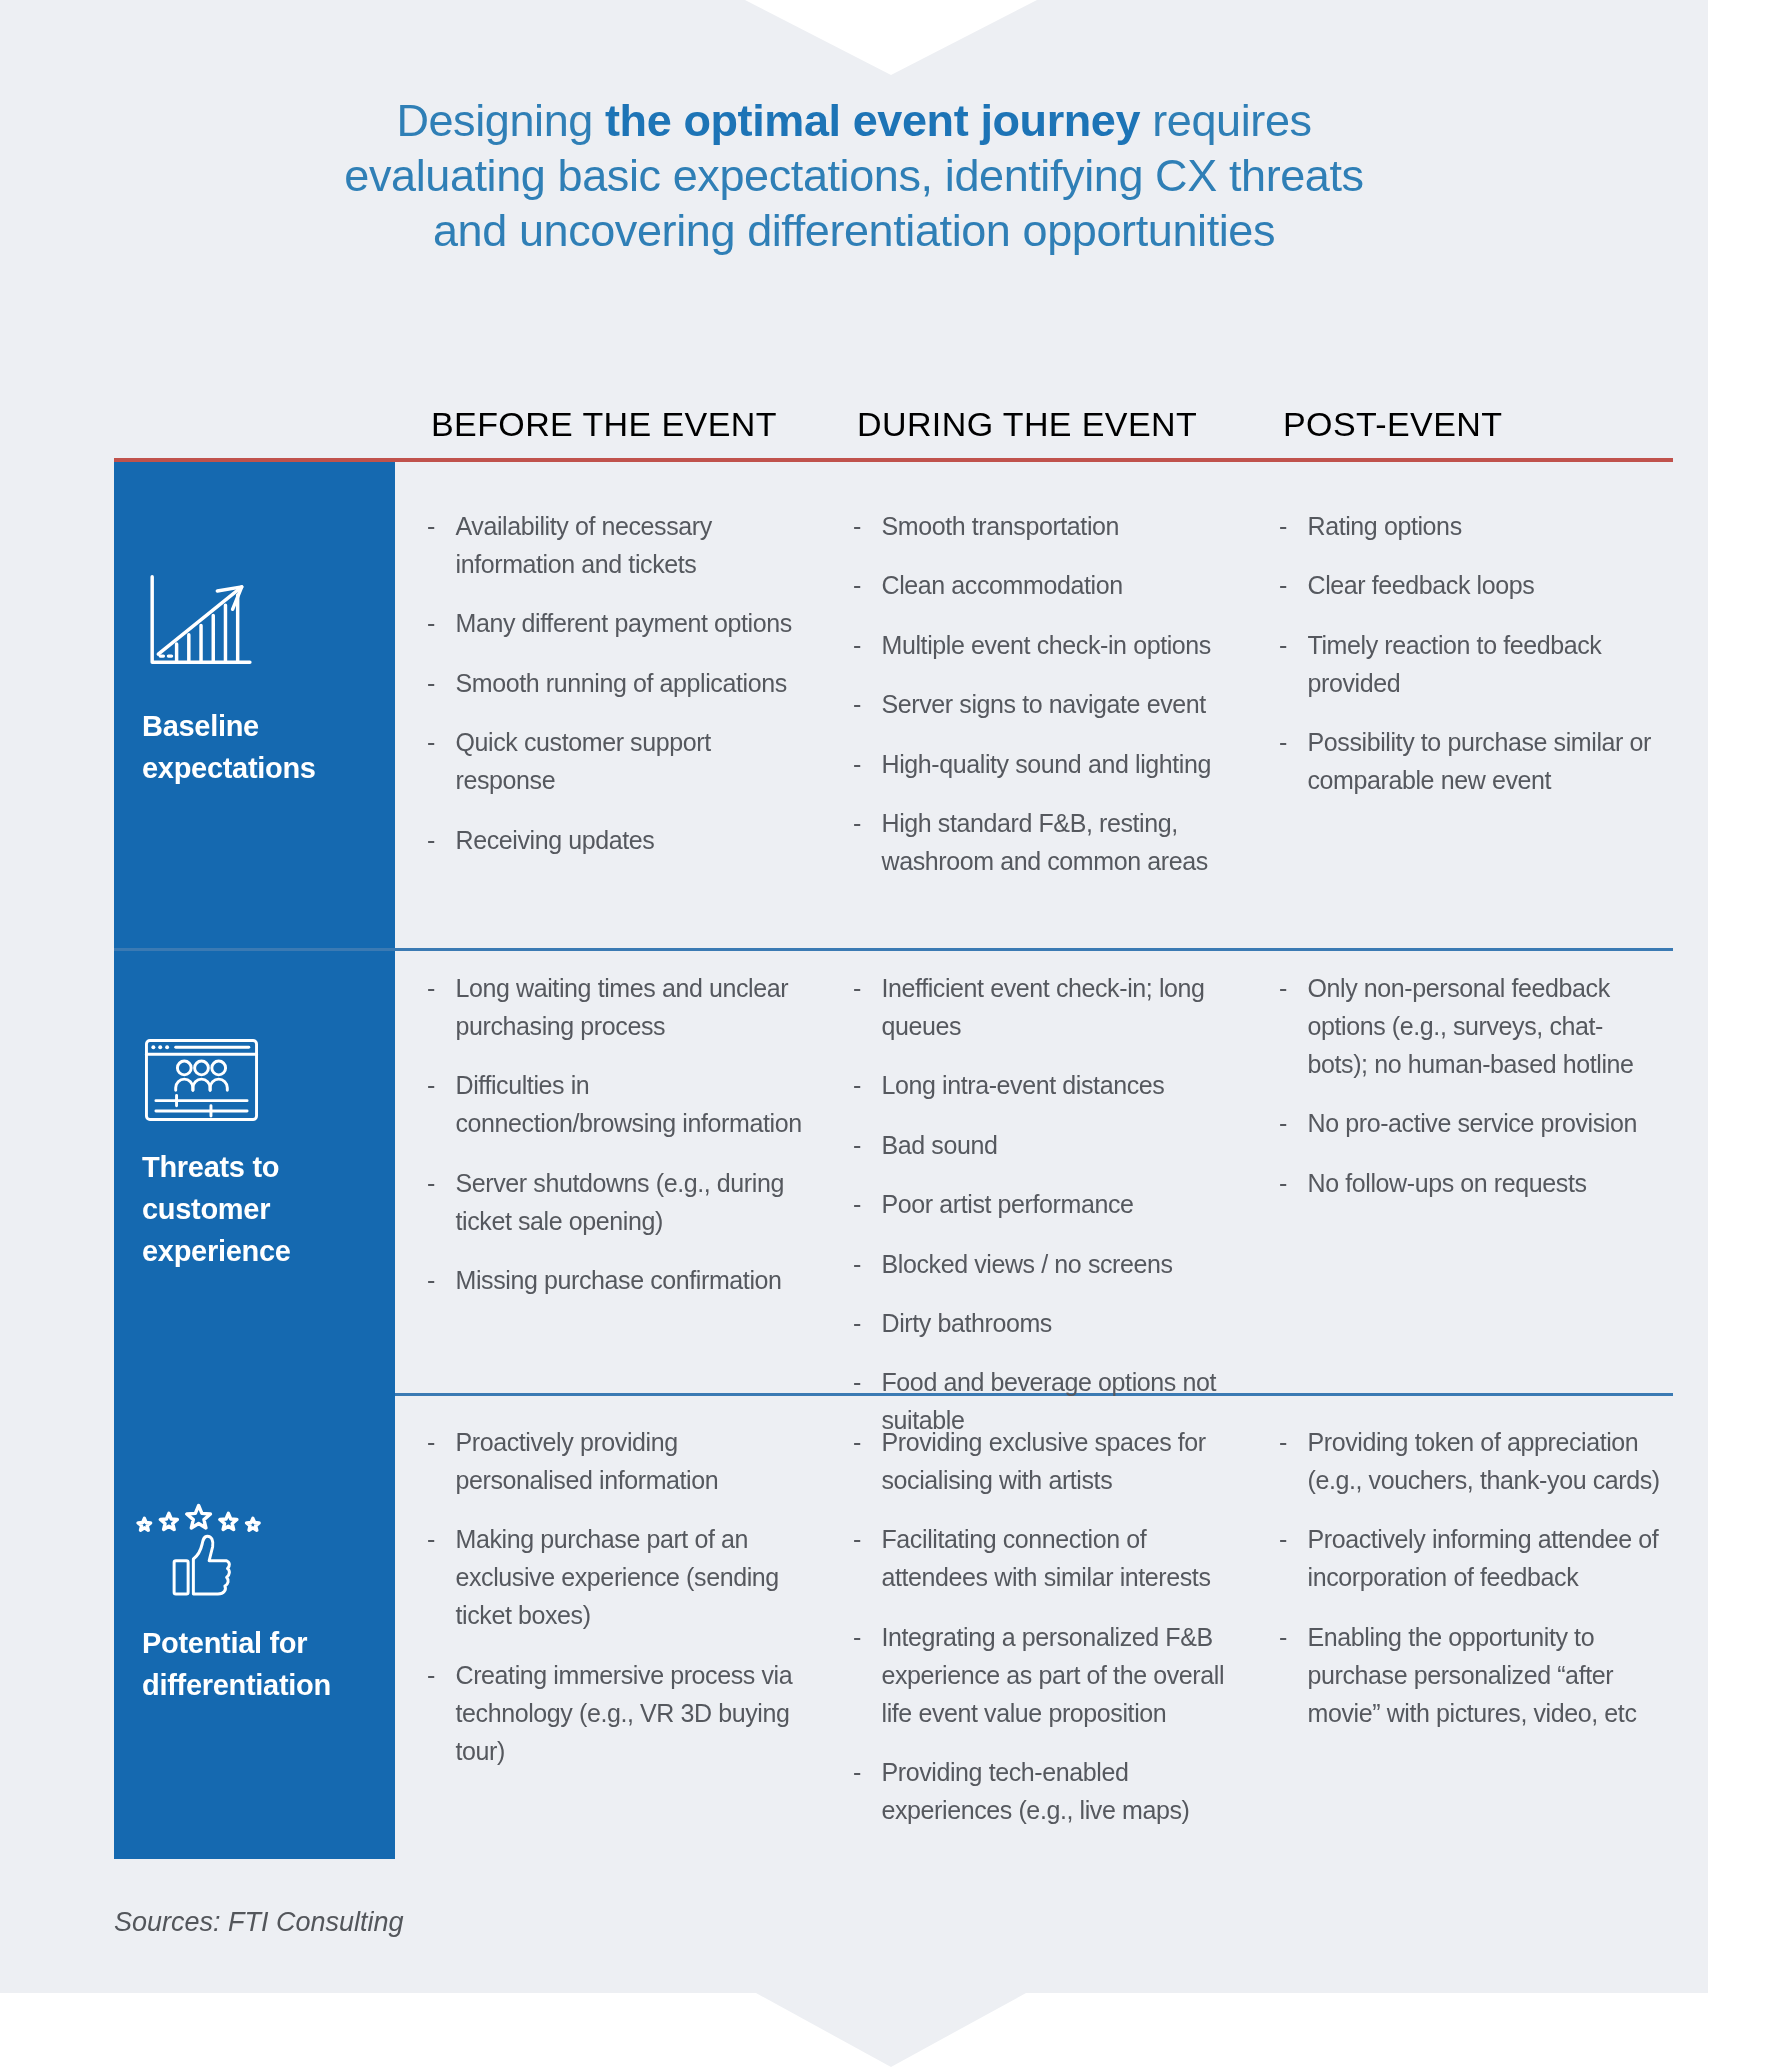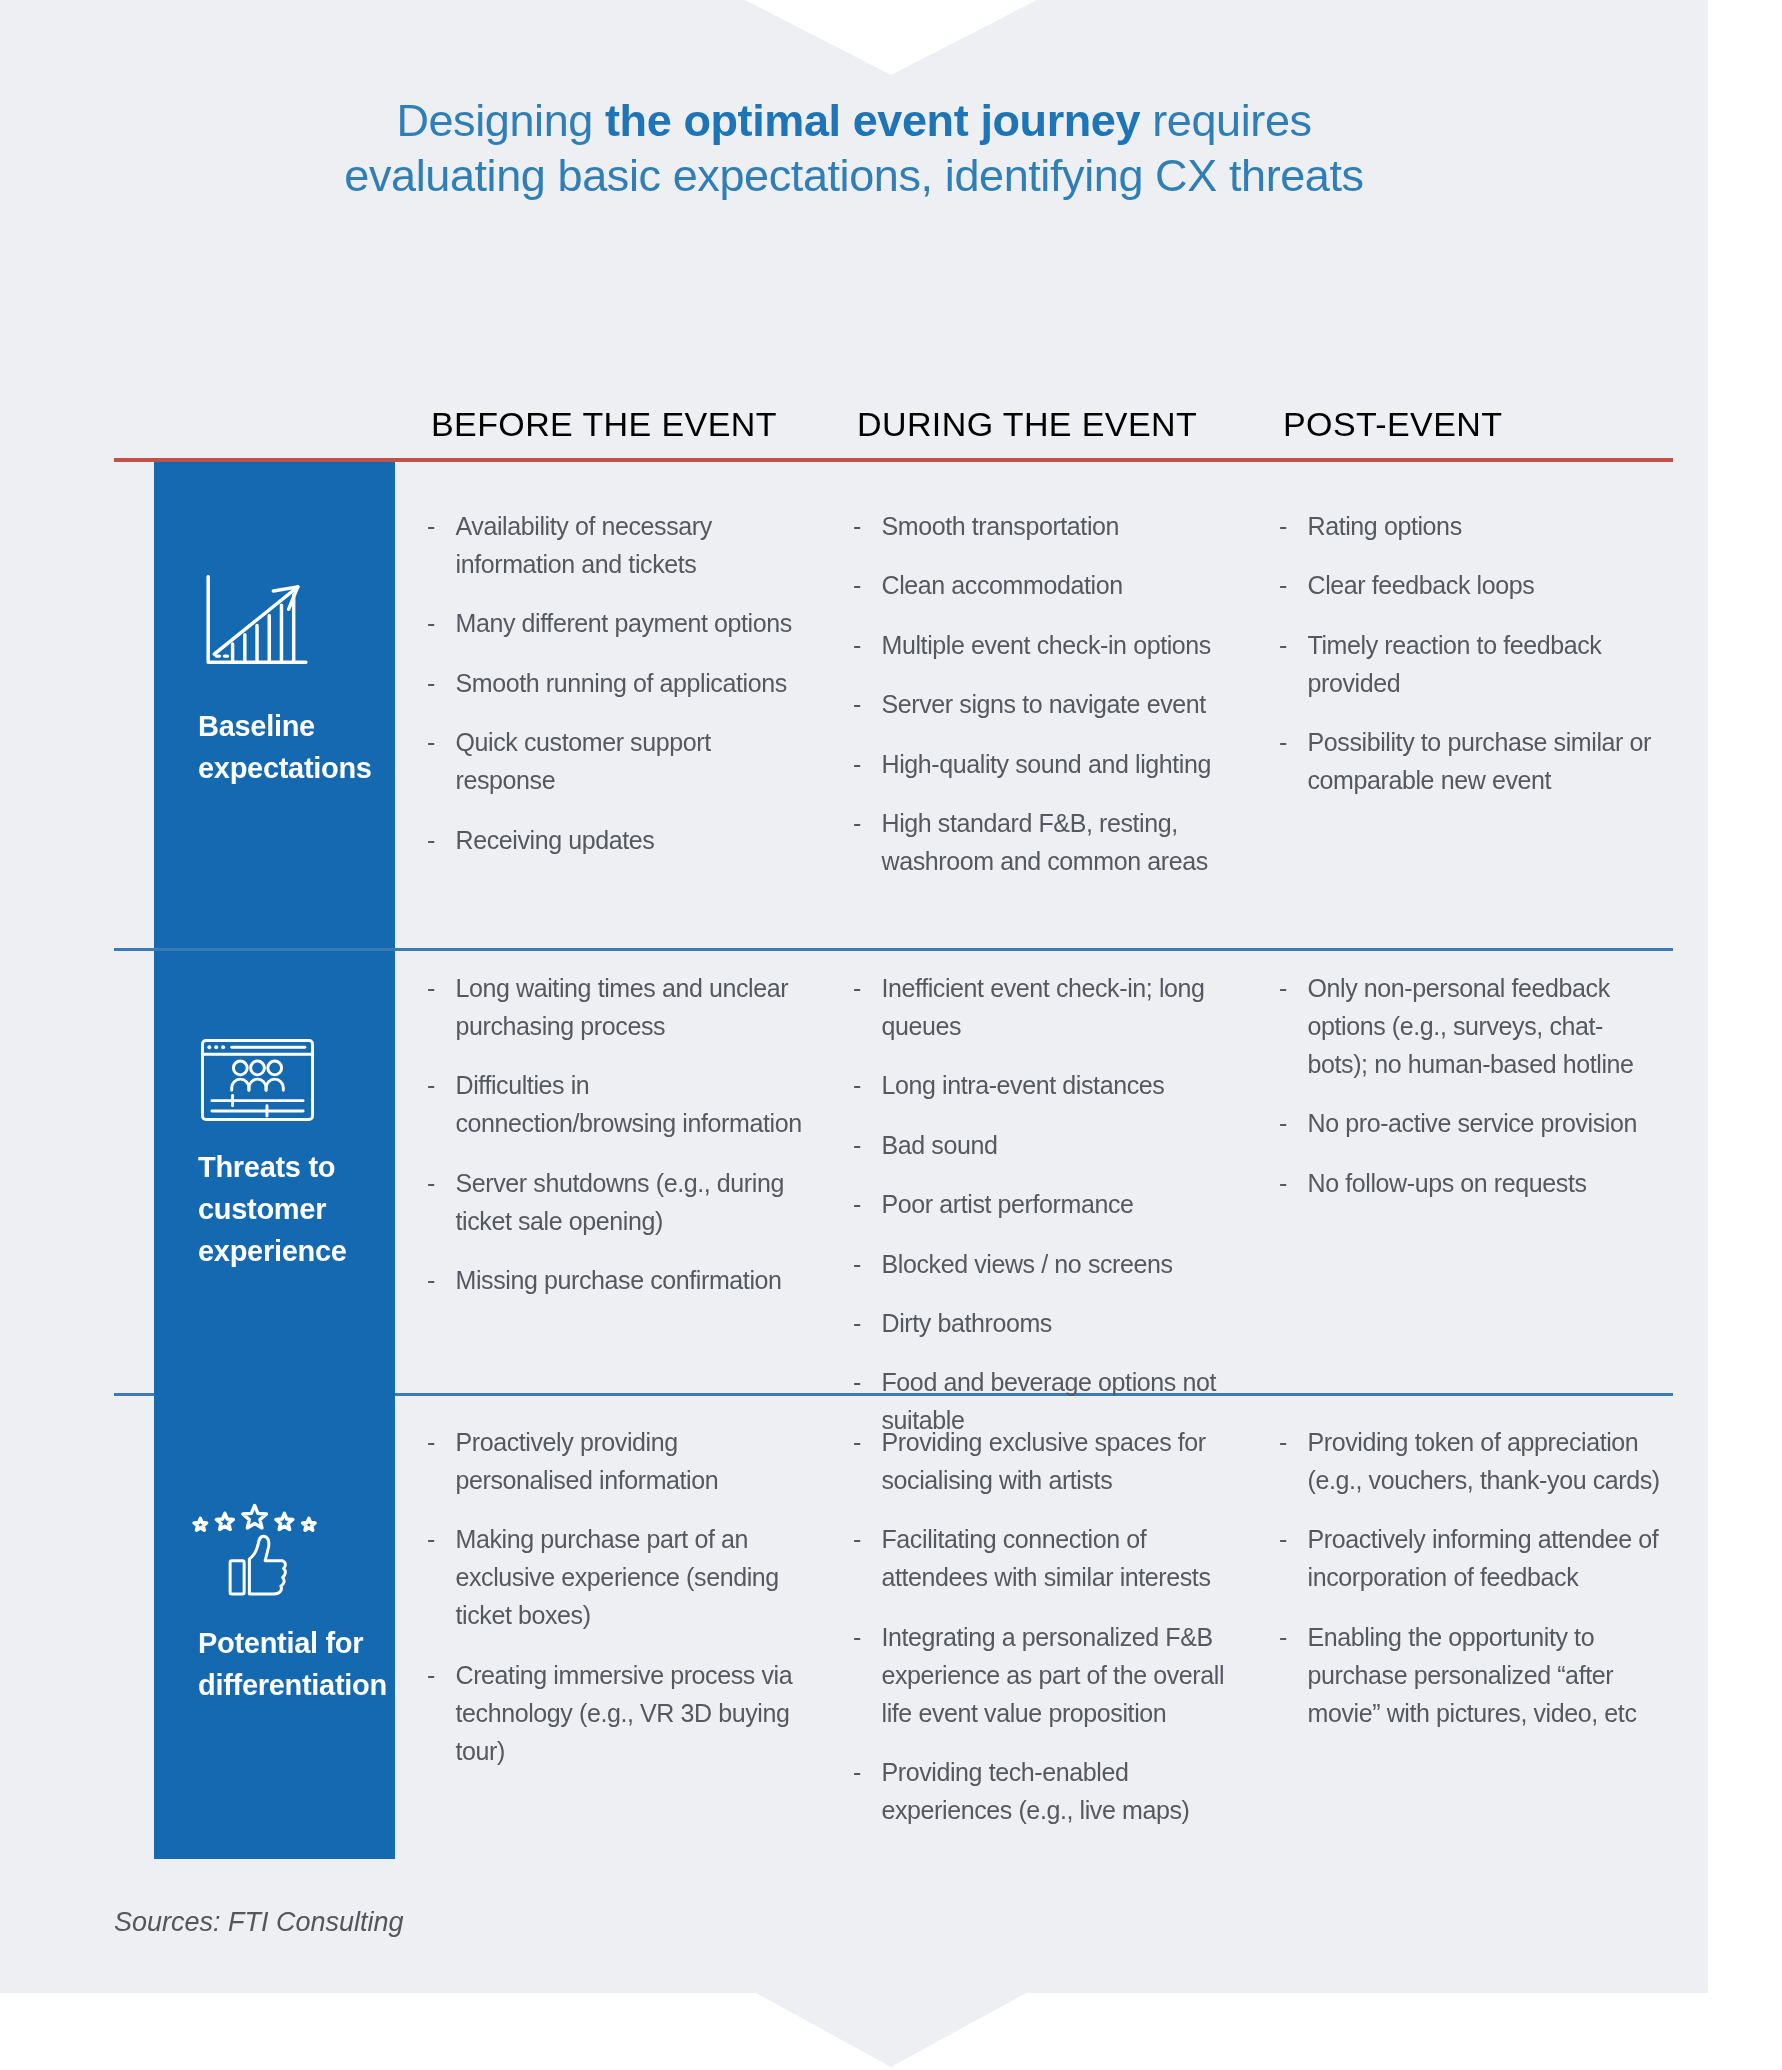--- a/index.html
+++ b/index.html
@@ -42,23 +42,22 @@
   }
   
   .grid{position:absolute;left:114px;top:462px;width:1559px;}
   .row{display:grid;grid-template-columns:281px 1fr 1fr 1fr;}
   .row2,.row3{border-top:3.6px solid #3b7ab3;}
   .row1{height:486px;}
   .row2{height:442px;}
   .row3{height:463px;}
   .label-cell{
     background:#1569b0;
-    padding-left:44px;padding-right:9px;
+    padding-left:28px;padding-right:9px;
     box-sizing:border-box;
-    margin-left:40px;
   }
   .row1 .label-cell{padding-top:104px;}
   .row2 .label-cell{padding-top:86px;}
   .row3 .label-cell{padding-top:107px;}
   .row1 .icon{margin-bottom:28px;}
   .row2 .icon{margin-bottom:23px;}
   .row3 .icon{margin-bottom:14.3px;margin-left:-10.7px;}
   .icon{display:block;}
   .icon *{stroke:#ffffff;fill:none;stroke-width:3.4;stroke-linecap:round;stroke-linejoin:round;}
   .icon .fdot{fill:#ffffff;stroke:none;}
@@ -100,20 +99,21 @@
 </head>
 <body>
 
 <div class="page">
 
   <div class="notch-top"></div>
 
   <h1 class="title">
     <span class="tl"><span>Designing </span><strong>the optimal event journey</strong><span> requires</span></span>
     <span class="tl">evaluating basic expectations, identifying CX threats</span>
+    <span class="tl">and uncovering differentiation opportunities</span>
   </h1>
 
   <div class="headers">
     <div class="hspace"></div>
     <div class="chead">BEFORE THE EVENT</div>
     <div class="chead">DURING THE EVENT</div>
     <div class="chead">POST-EVENT</div>
   </div>
 
   <div class="redline"></div>

